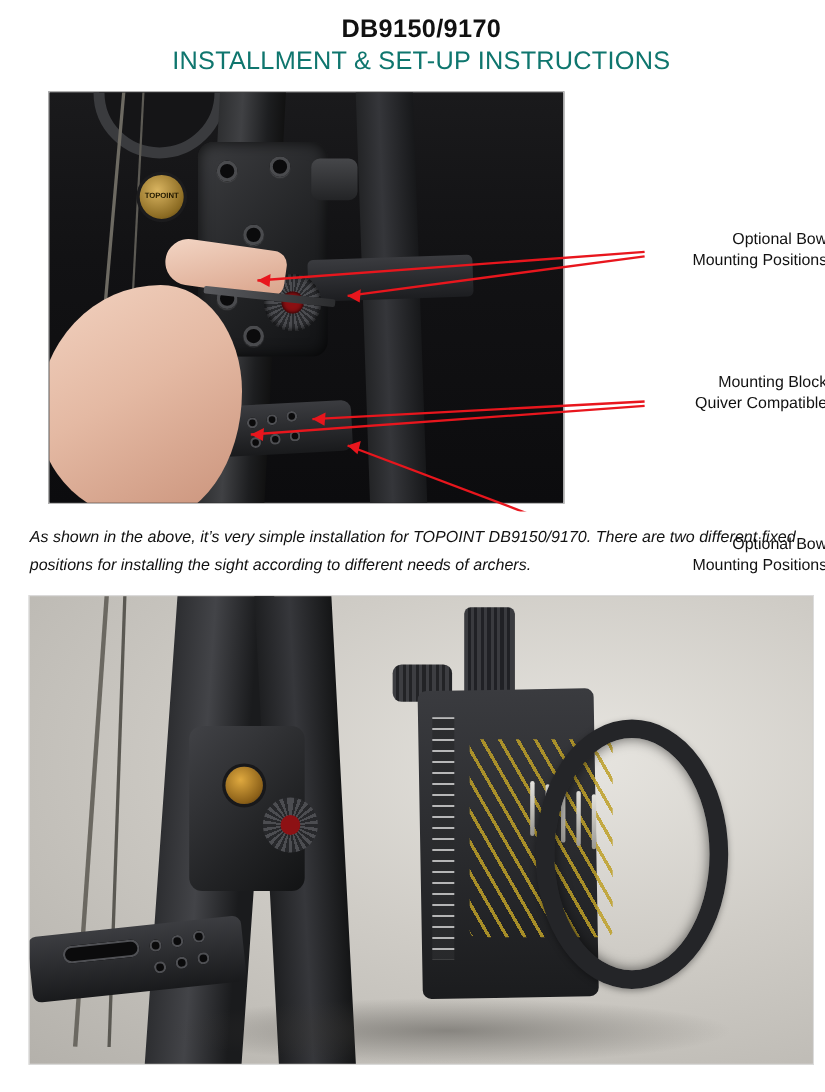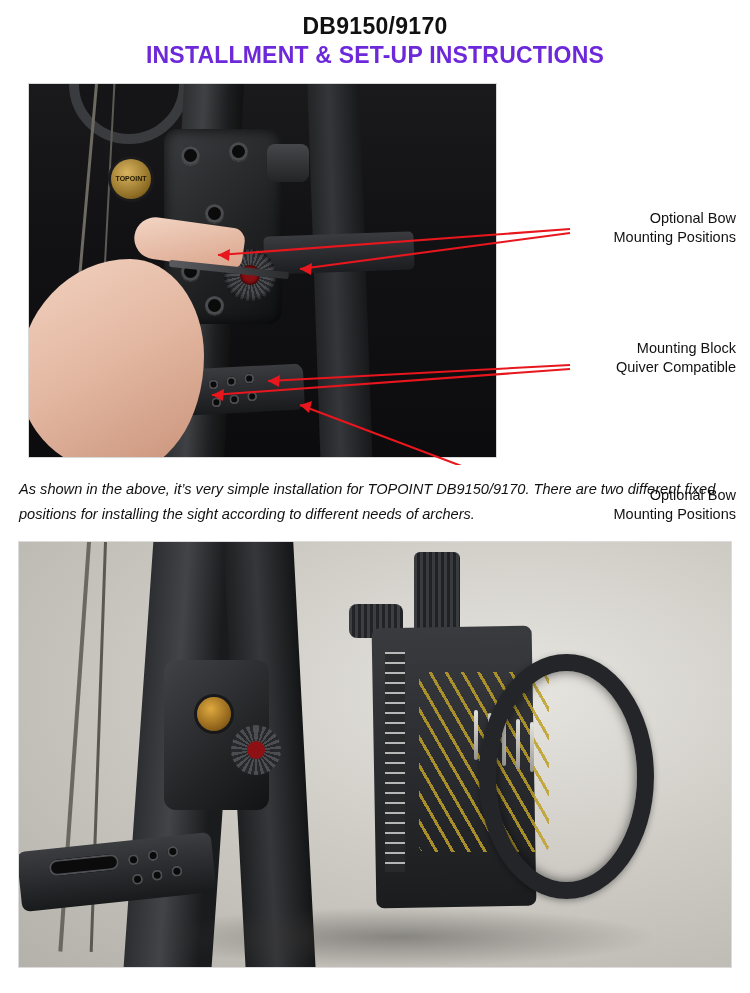--- a/index.html
+++ b/index.html
@@ -7,39 +7,40 @@
     margin: 0; padding: 0;
     width: 750px; height: 993px;
     background: #ffffff;
     font-family: "Liberation Sans", sans-serif;
     overflow: hidden;
   }
   .page {
     position: relative;
     width: 750px; height: 993px;
     background: #ffffff;
+    padding-left: 16px;
   }
 
   
   .title-block {
     padding-top: 12px;
     text-align: center;
   }
   .title-line-1 {
     font-size: 23px;
     font-weight: bold;
     letter-spacing: 0.3px;
     color: #111;
     line-height: 1.25;
   }
   .title-line-2 {
     font-size: 23px;
-    font-weight: bold;
+    font-weight: normal;
     letter-spacing: 0.2px;
-    color: #6d28d9;
+    color: #0f766e;
     line-height: 1.25;
   }
 
   
   .figure-1 {
     position: relative;
     margin: 13px 0 0 0;
     width: 750px;
     height: 382px;
     text-decoration: underline;

